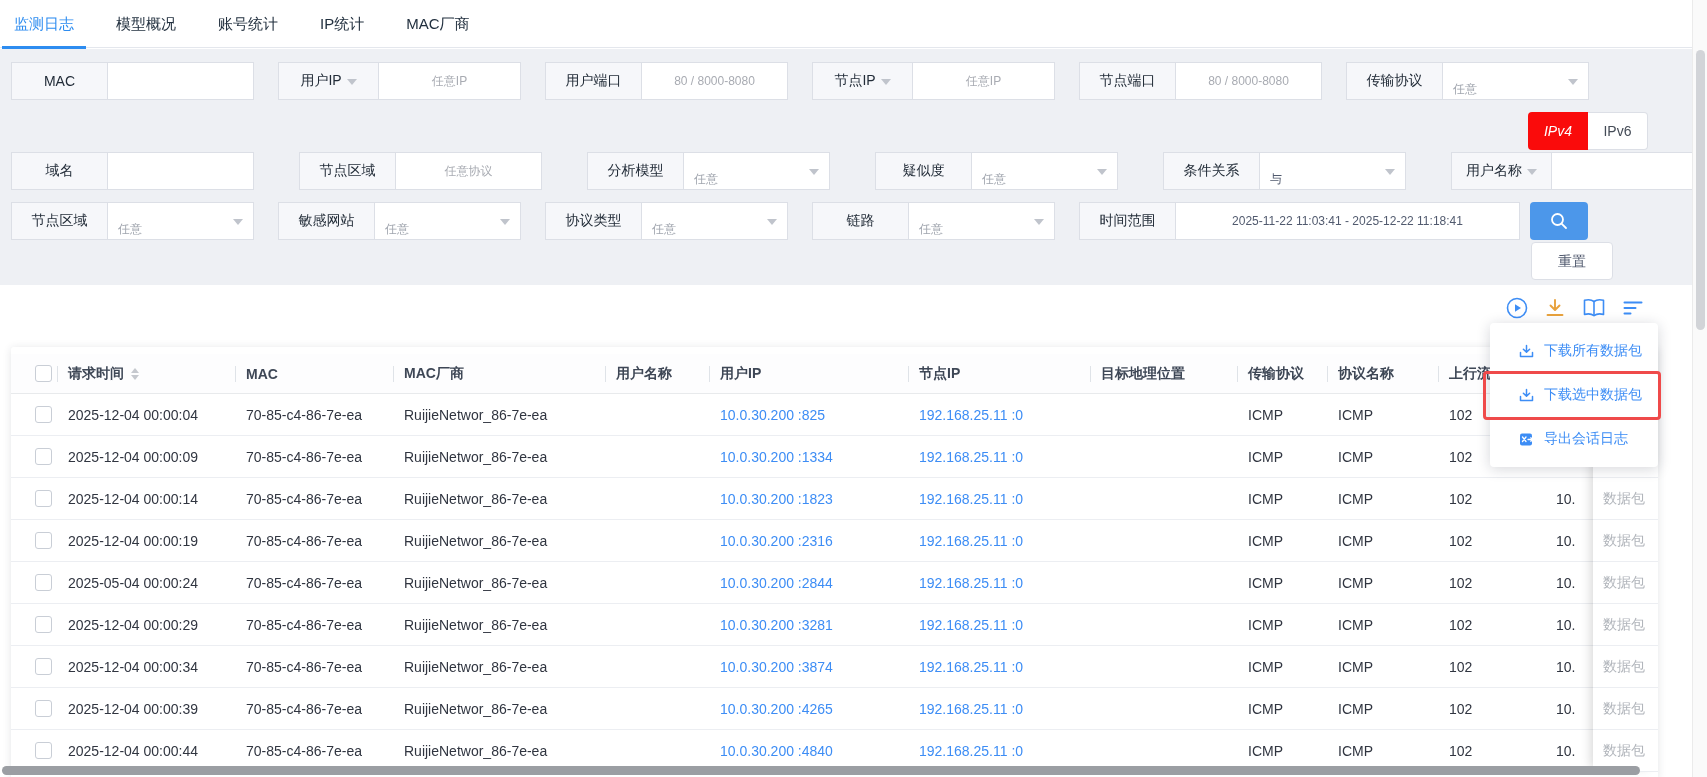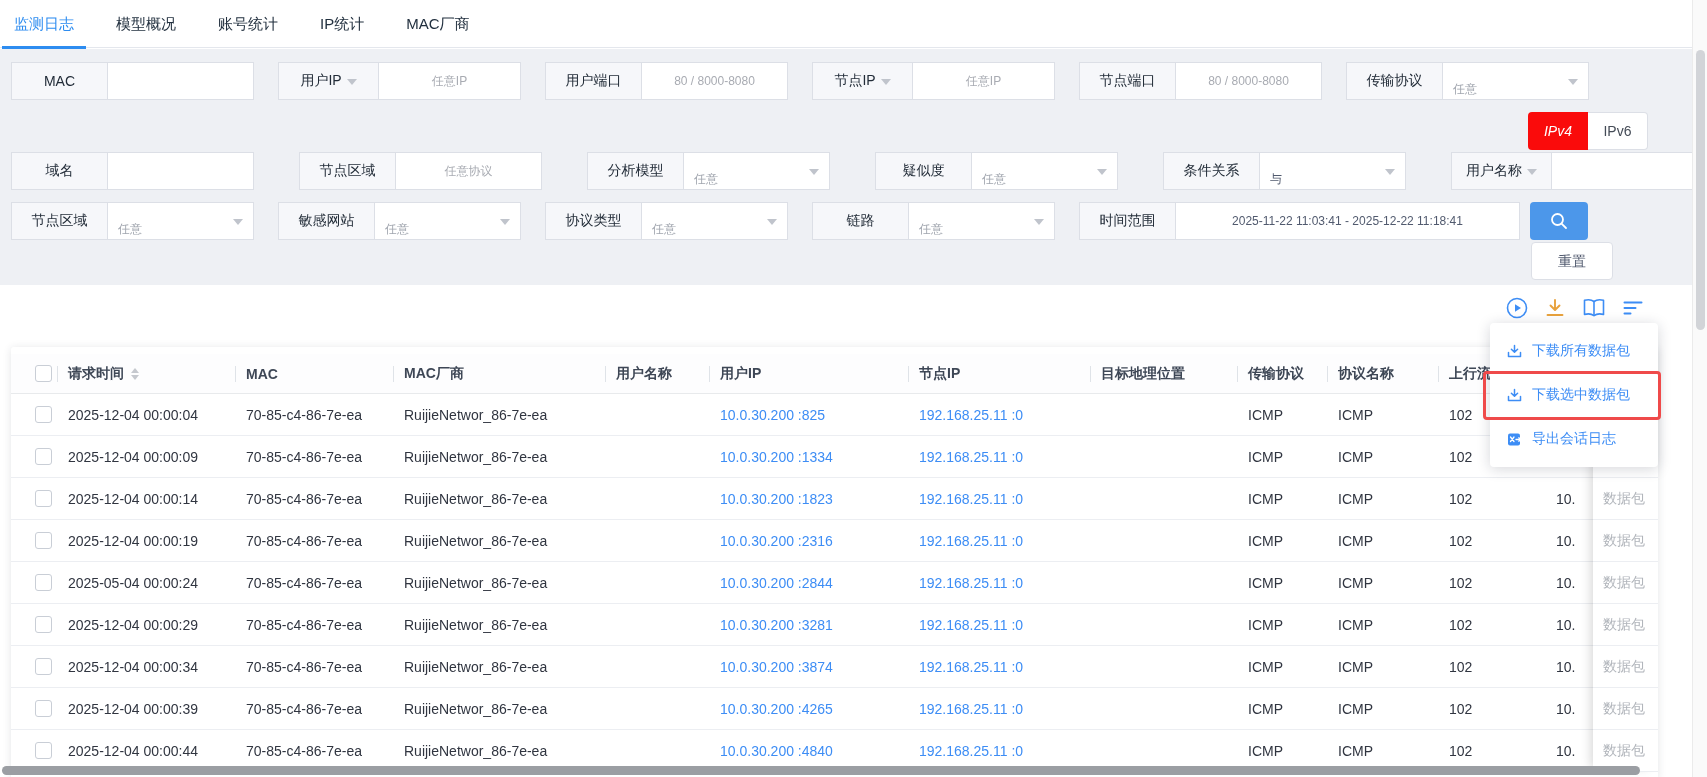--- a/index.html
+++ b/index.html
@@ -82,21 +82,21 @@
   .sortcarets i.up { border-bottom:5px solid #c5c8ce; }
   .sortcarets i.dn { border-top:5px solid #c5c8ce; }
 
   .fixedcol { position:absolute; right:0; top:7px; width:65px; background:#fff;
     box-shadow:-6px 0 10px -4px rgba(0,0,0,.16); z-index:5; }
   .fixedcol .fh { height:40px; border-bottom:1px solid #e8eaec; background:#fdfdfe; }
   .fixedcol .fc { height:42px; line-height:41px; border-bottom:1px solid #eceef2;
     font-size:14px; color:#b1b5bb; padding-left:10px; cursor:pointer; }
 
   
-  .menu { position:absolute; left:1490px; top:323px; width:168px; padding:6px 0;
+  .menu { position:absolute; left:1490px; top:323px; width:168px; padding:6px 12px;
     background:#fff; border-radius:4px; box-shadow:0 2px 14px rgba(20,30,50,.18);
     z-index:50; }
   .menu-item { height:44px; display:flex; align-items:center; gap:9px; padding-left:16px;
     font-size:14px; color:#3d8df5; cursor:pointer; white-space:nowrap; }
   .redbox { position:absolute; left:1483px; top:371px; width:178px; height:49px;
     border:3px solid #ef4a4a; border-radius:4px; z-index:60; pointer-events:none; }
 
   
   .vscroll { position:absolute; right:0; top:0; width:15px; height:777px; background:#fafafa;
     border-left:1px solid #ebebeb; z-index:70; }

